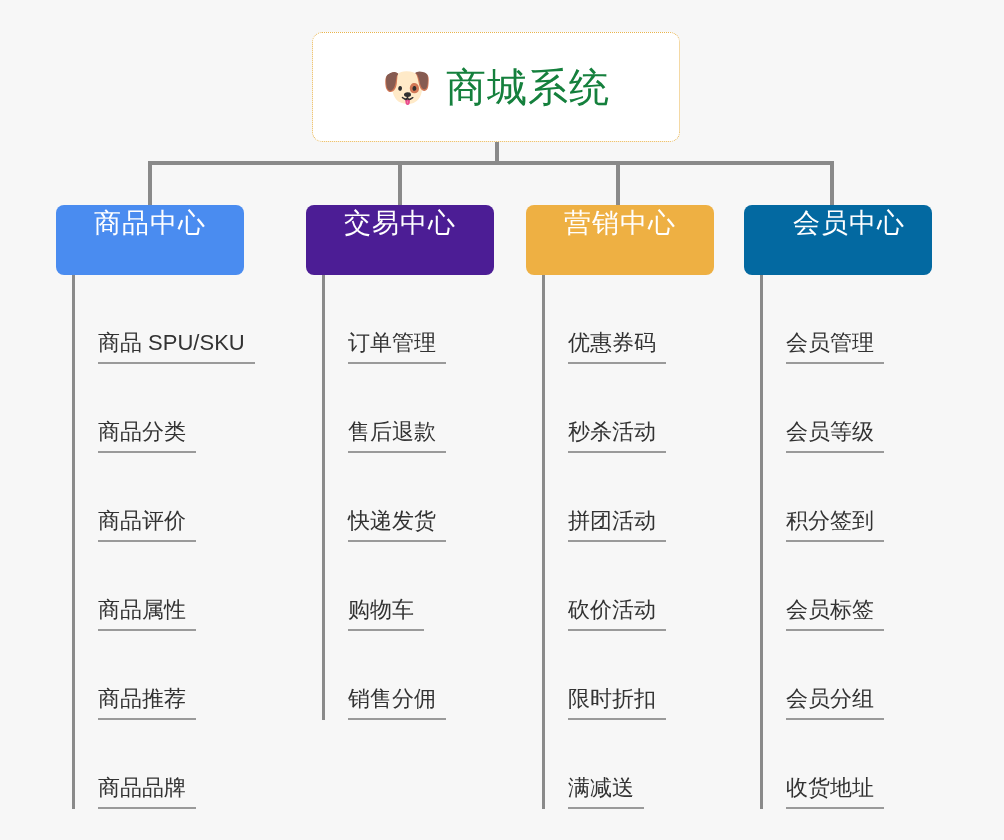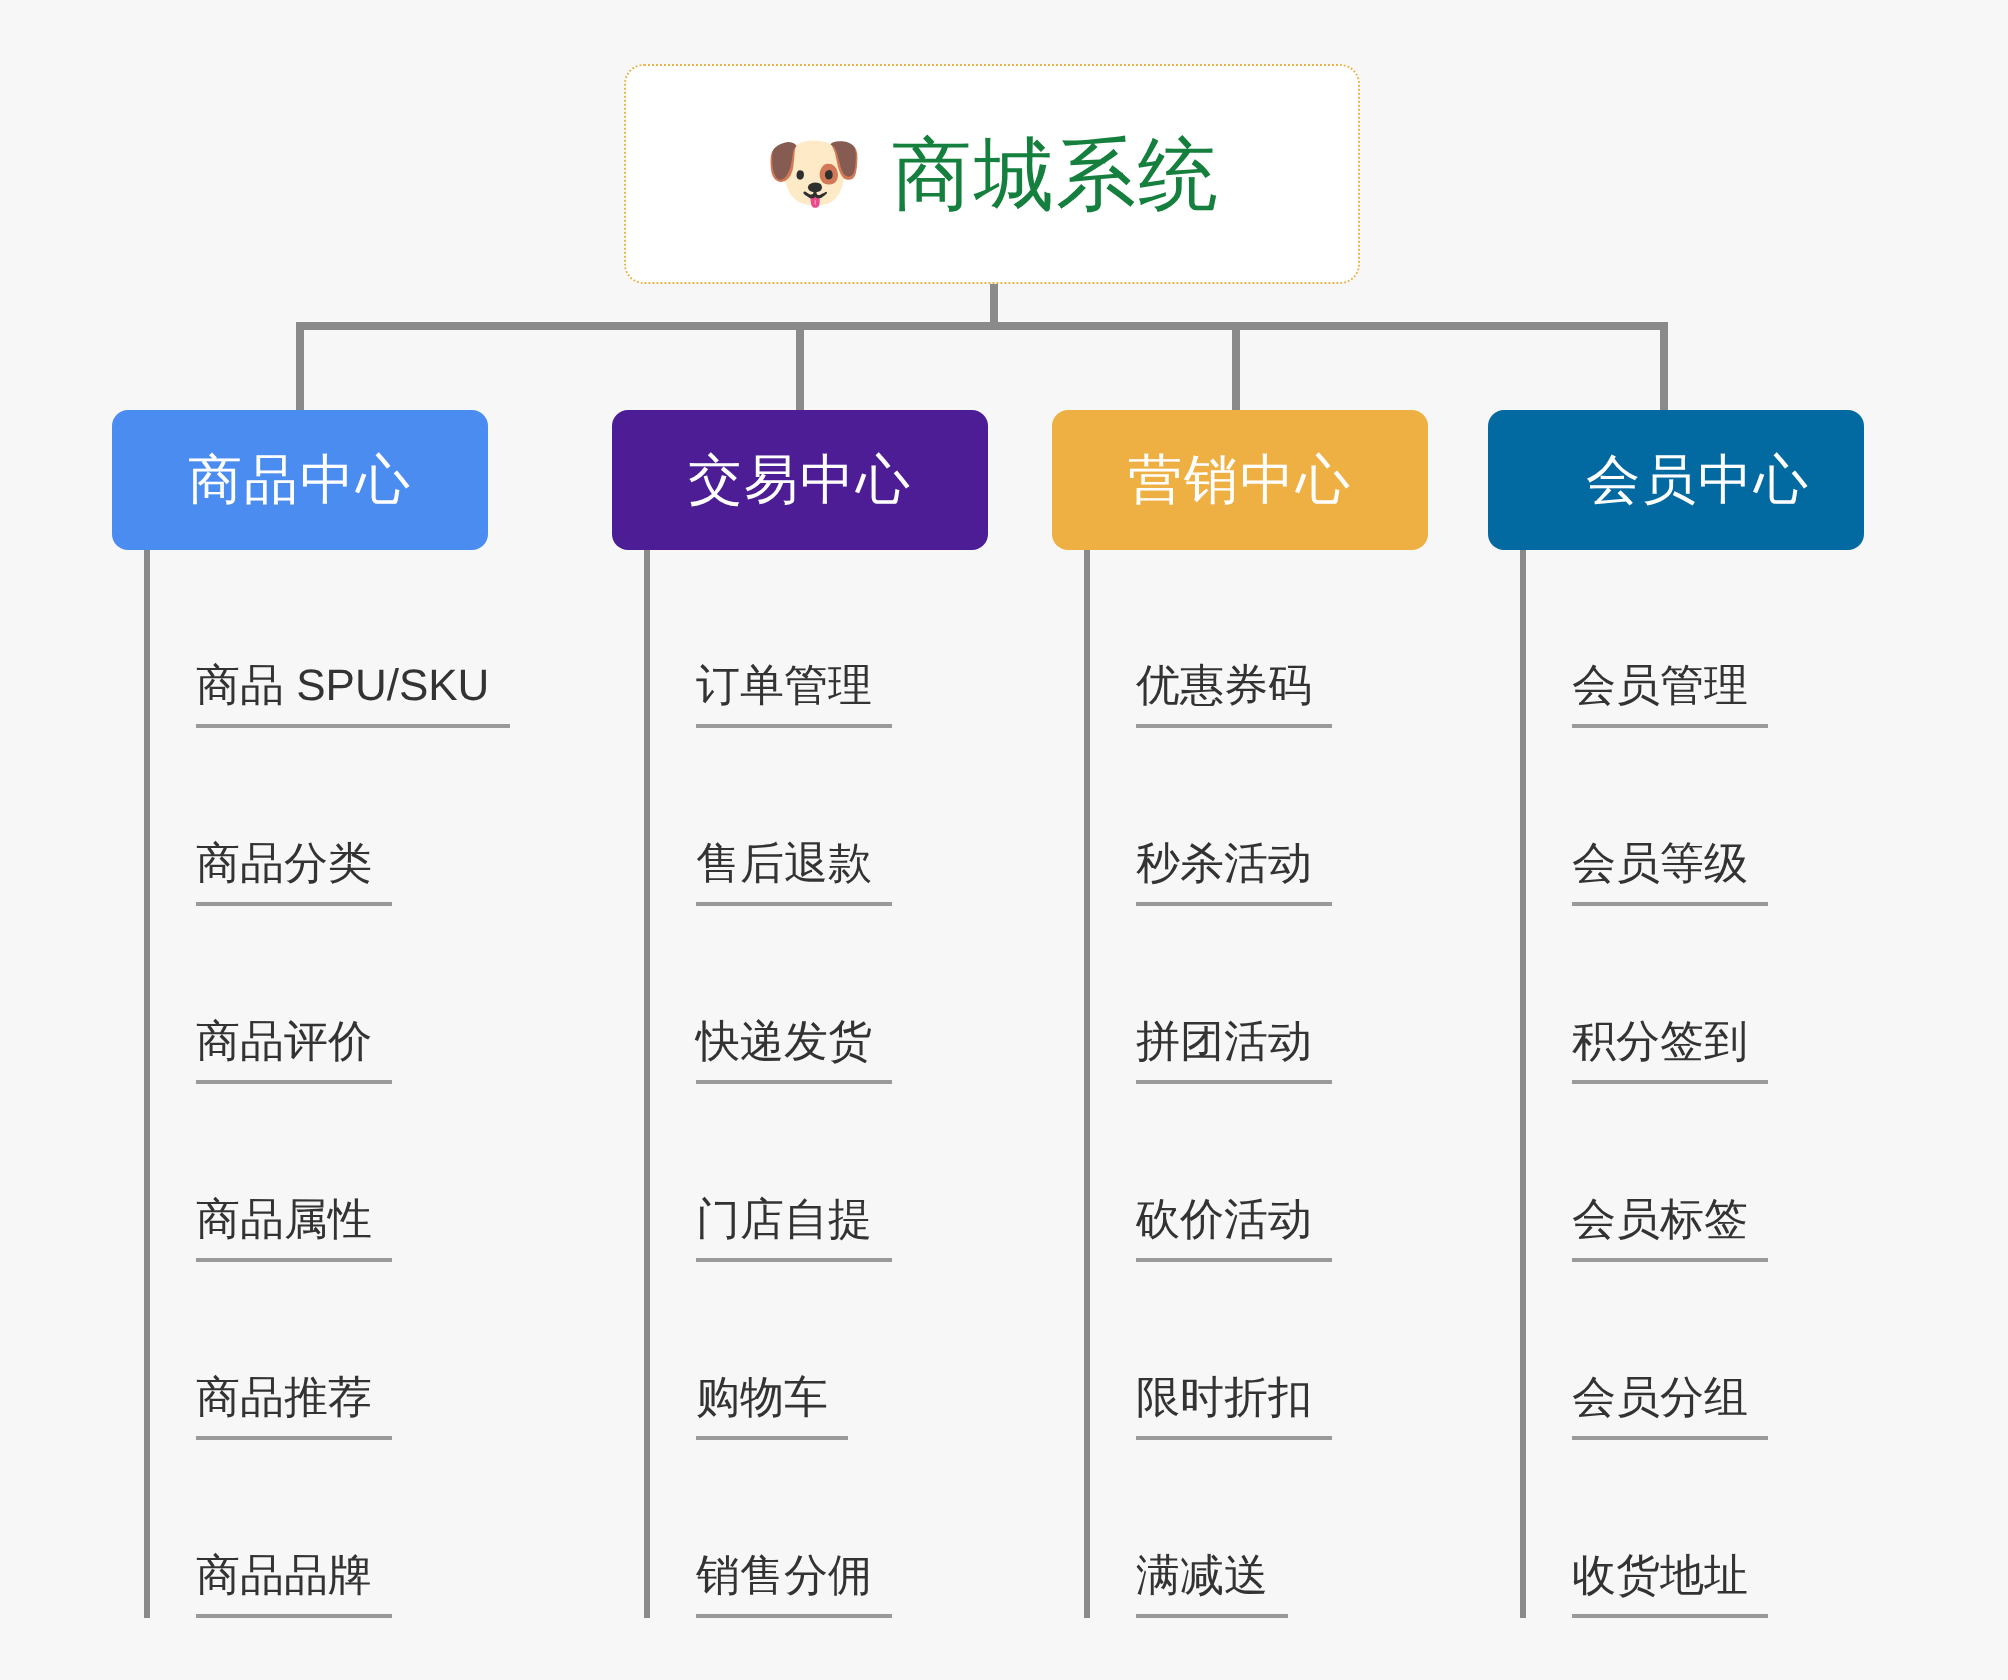--- a/index.html
+++ b/index.html
@@ -76,21 +76,21 @@
     position: absolute;
     top: 205px;
     width: 188px;
   }
   .col-header {
     width: 188px;
     height: 70px;
     border-radius: 8px;
     box-sizing: border-box;
     display: flex;
-    align-items: center;
+    align-items: flex-start;
     justify-content: center;
     color: #ffffff;
     font-size: 27px;
     letter-spacing: 1px;
     white-space: nowrap;
   }
 
   .branch {
     position: relative;
     margin-left: 16px;
@@ -166,23 +166,20 @@
       <div class="leaf">
           <span class="leaf-label">订单管理</span>
         </div>
       <div class="leaf">
           <span class="leaf-label">售后退款</span>
         </div>
       <div class="leaf">
           <span class="leaf-label">快递发货</span>
         </div>
       <div class="leaf">
-          <span class="leaf-label">门店自提</span>
-        </div>
-      <div class="leaf">
           <span class="leaf-label">购物车</span>
         </div>
       <div class="leaf">
           <span class="leaf-label">销售分佣</span>
         </div>
     </div>
   </div>
 
   <div class="column" style="left:526px;">
     <div class="col-header" style="background-color: rgb(238, 176, 67);">

